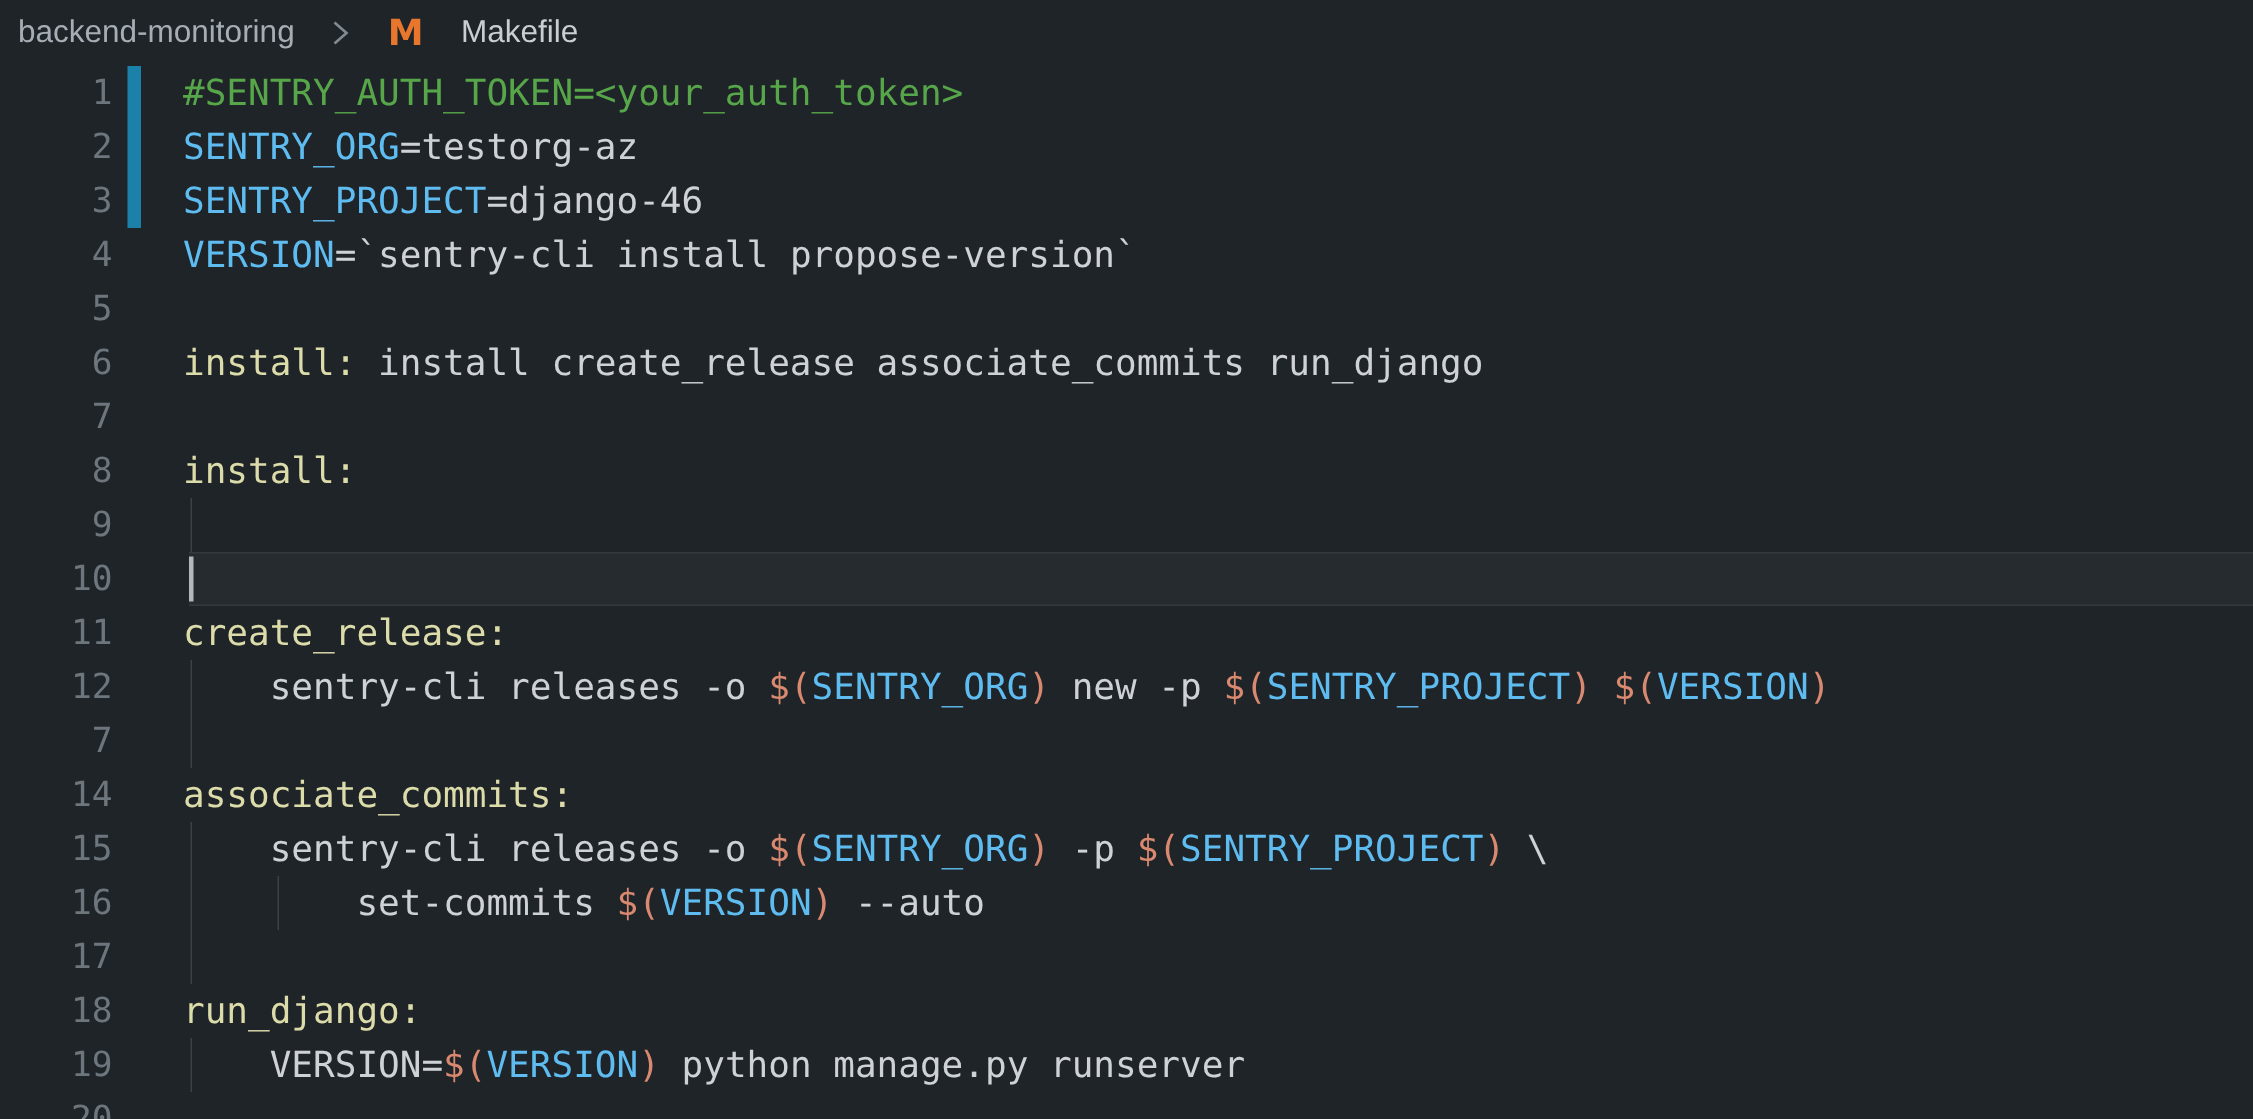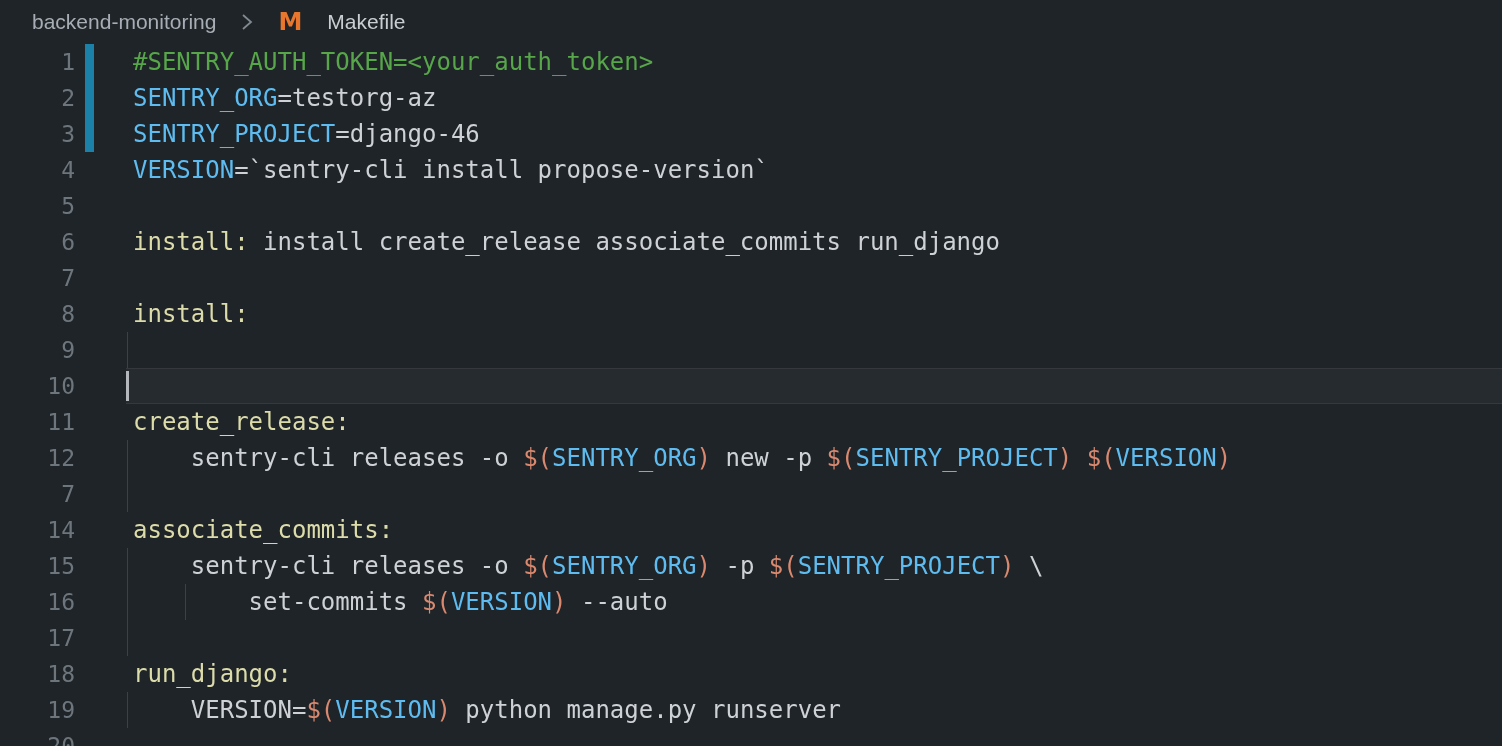--- a/index.html
+++ b/index.html
@@ -19,21 +19,21 @@
   }
   html,body{margin:0;padding:0;}
   body{
     width:1502px;height:746px;overflow:hidden;
     background:var(--background);
     font-family:"Liberation Sans", sans-serif;
   }
   
   .breadcrumb{
     height:44px;display:flex;align-items:center;
-    padding-left:32px;gap:23px;
+    padding-left:12px;gap:23px;
     font-size:21px;color:var(--breadcrumb-text);
   }
   .crumb-folder{color:var(--breadcrumb-text);}
   .crumb-file{color:var(--breadcrumb-file);text-align:center;}
   .crumb-sep{display:flex;align-items:center;margin:0 2px;}
   .crumb-sep svg{display:block;}
   .file-icon{
     color:var(--accent-orange);
     font-weight:700;font-size:24px;
     font-family:"DejaVu Sans", sans-serif;
@@ -54,21 +54,21 @@
   }
   .mod-bar{
     position:absolute;left:85px;top:0;bottom:0;width:9px;
     background:var(--modified-indicator);
   }
   .guide{
     position:absolute;top:0;bottom:0;width:1px;
     background:var(--indent-guide);
   }
   .code{
-    position:absolute;left:133px;top:0;height:36px;
+    position:absolute;left:122px;top:0;height:36px;
   }
   .cursor{
     position:absolute;left:126px;top:3px;bottom:3px;width:3px;
     background:var(--cursor-color);
   }
   .cur-line{
     position:absolute;left:126px;right:0;top:0;bottom:0;
     background:rgba(255,255,255,0.035);
     border-top:1px solid rgba(255,255,255,0.07);
     border-bottom:1px solid rgba(255,255,255,0.07);

